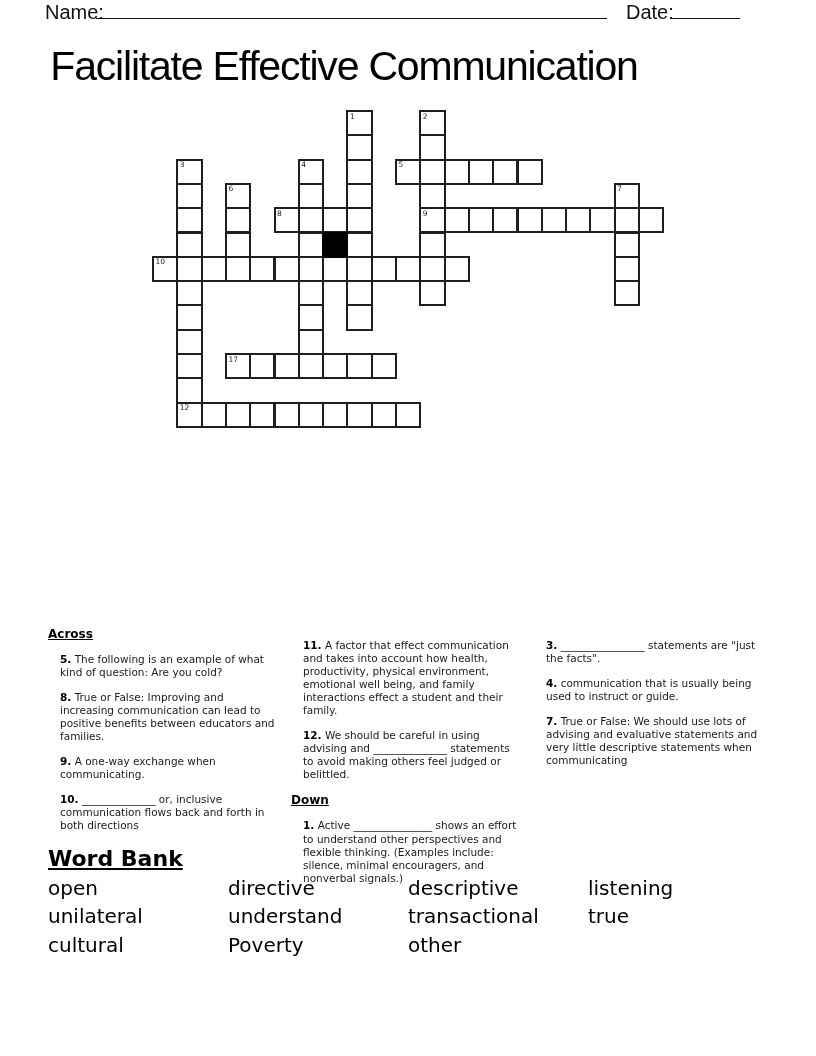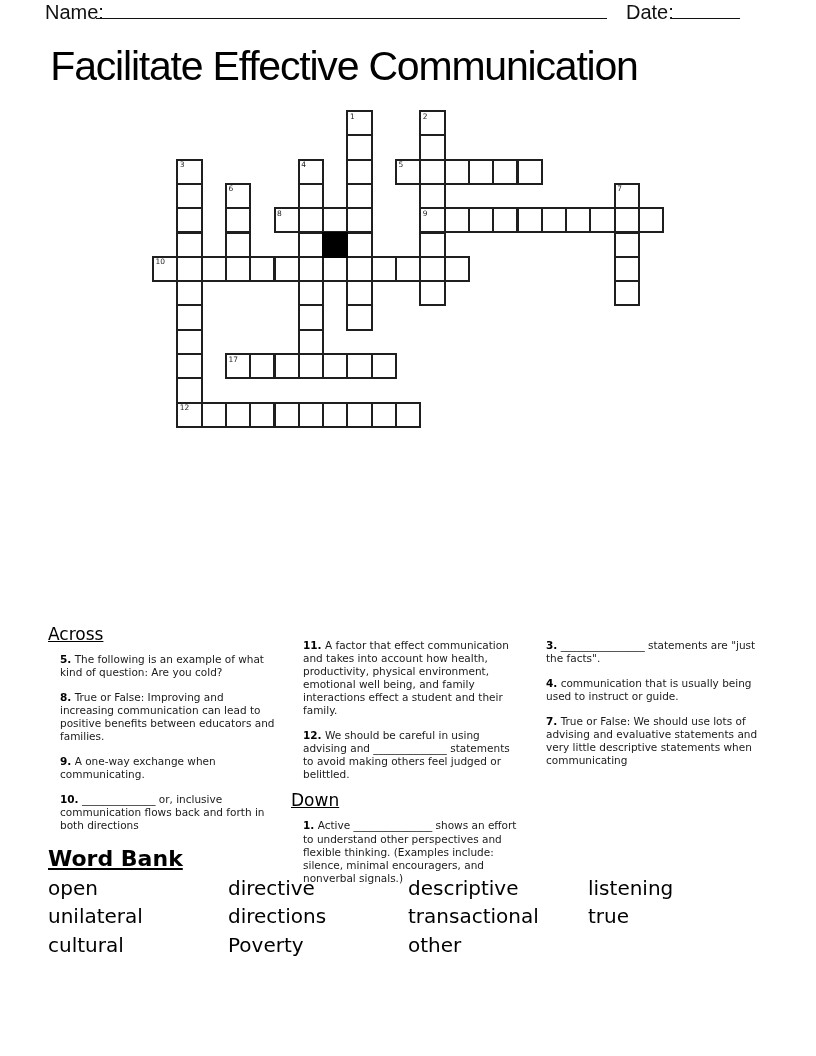--- a/index.html
+++ b/index.html
@@ -57,21 +57,21 @@
 
   
   .clue-col {
     position:absolute; top:627px; width:240px;
     font-size:10.5px; line-height:13.05px; color:#1a1a1a;
   }
   #clue-col-0 { left:48px; }
   #clue-col-1 { left:291px; }
   #clue-col-2 { left:534px; }
   .clue-heading {
-    font-size:17px; font-weight:normal; line-height:14px;
+    font-size:12px; font-weight:bold; line-height:14px;
     text-decoration:underline; color:#000;
   }
   .clue-col p { margin:12px; }
   .clue-col p b { color:#000; }
 
   
   #wb-heading {
     position:absolute; left:48px; top:845px;
     font-size:22px; line-height:27px; font-weight:bold;
     text-decoration:underline; color:#000;
@@ -226,19 +226,19 @@
     </div>
 </div>
 
 <div id="wb-heading">Word Bank</div>
 <div id="wb-words">
     <span>open</span>
     <span>directive</span>
     <span>descriptive</span>
     <span>listening</span>
     <span>unilateral</span>
-    <span>directions</span>
+    <span>understand</span>
     <span>transactional</span>
     <span>true</span>
     <span>cultural</span>
     <span>Poverty</span>
     <span>other</span>
   </div>
 
 </body></html>

